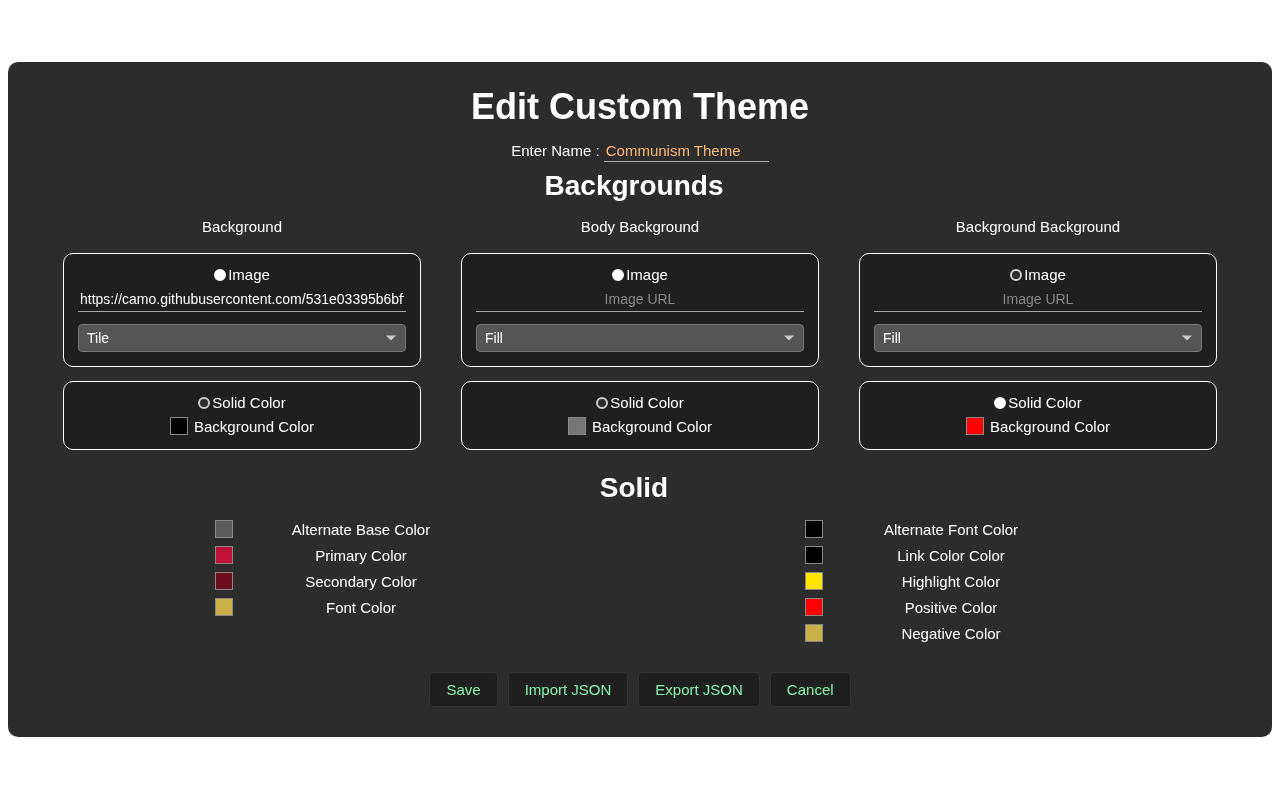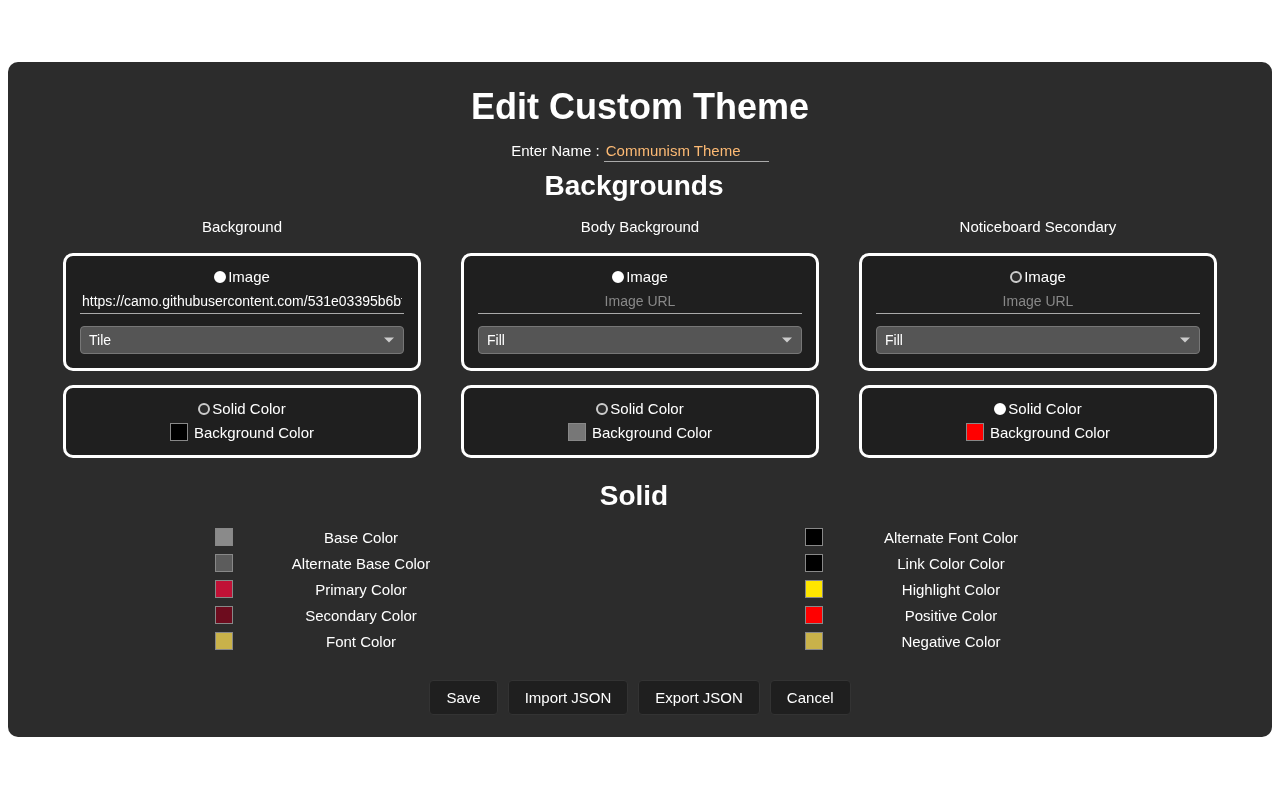--- a/index.html
+++ b/index.html
@@ -57,21 +57,21 @@
   .bg-col {
     width: 360px;
     text-align: center;
   }
   .bg-title {
     font-size: 15px;
     margin-bottom: 18px;
   }
   .card {
     background: #1f1f1f;
-    border: 3px solid #ffffff;
+    border: 1px solid #ffffff;
     border-radius: 10px;
     padding: 12px 14px 14px 14px;
     margin-bottom: 14px;
   }
   .radio-row {
     display: flex;
     justify-content: center;
     align-items: center;
     gap: 2px;
     font-size: 15px;
@@ -155,21 +155,21 @@
   .color-row .label { flex: 1; text-align: center; font-size: 15px; }
   .buttons {
     display: flex;
     justify-content: center;
     gap: 10px;
     margin-top: 22px;
   }
   .btn {
     background: #1f1f1f;
     border: 1px solid #333;
-    color: #ffffff;
+    color: #86efac;
     font-size: 15px;
     padding: 8px 16px;
     border-radius: 4px;
     cursor: pointer;
   }
 </style>
 </head>
 <body>
 
 <div class="panel">
@@ -231,21 +231,21 @@
           <span>Solid Color</span>
         </div>
         <div class="solid-row">
           <span class="swatch" style="background:#777777"></span>
           <span>Background Color</span>
         </div>
       </div>
     </div>
 
     <div class="bg-col">
-      <div class="bg-title">Noticeboard Secondary</div>
+      <div class="bg-title">Background Background</div>
       <div class="card">
         <div class="radio-row">
           <input type="radio" style="">
           <span>Image</span>
         </div>
         <input class="url-input" type="text" placeholder="Image URL" style="">
         <div class="select-wrap">
           <select class="select">
             <option>Fill</option>
           </select>
@@ -262,24 +262,20 @@
         </div>
       </div>
     </div>
 
   </div>
 
   <h2 class="section">Solid</h2>
 
   <div class="colors-grid">
     <div class="color-col">
-      <div class="color-row">
-        <span class="swatch" style="background:#8a8a8a"></span>
-        <span class="label">Base Color</span>
-      </div>
       <div class="color-row">
         <span class="swatch" style="background:#5c5c5c"></span>
         <span class="label">Alternate Base Color</span>
       </div>
       <div class="color-row">
         <span class="swatch" style="background:#c01136"></span>
         <span class="label">Primary Color</span>
       </div>
       <div class="color-row">
         <span class="swatch" style="background:#6d0c1e"></span>

